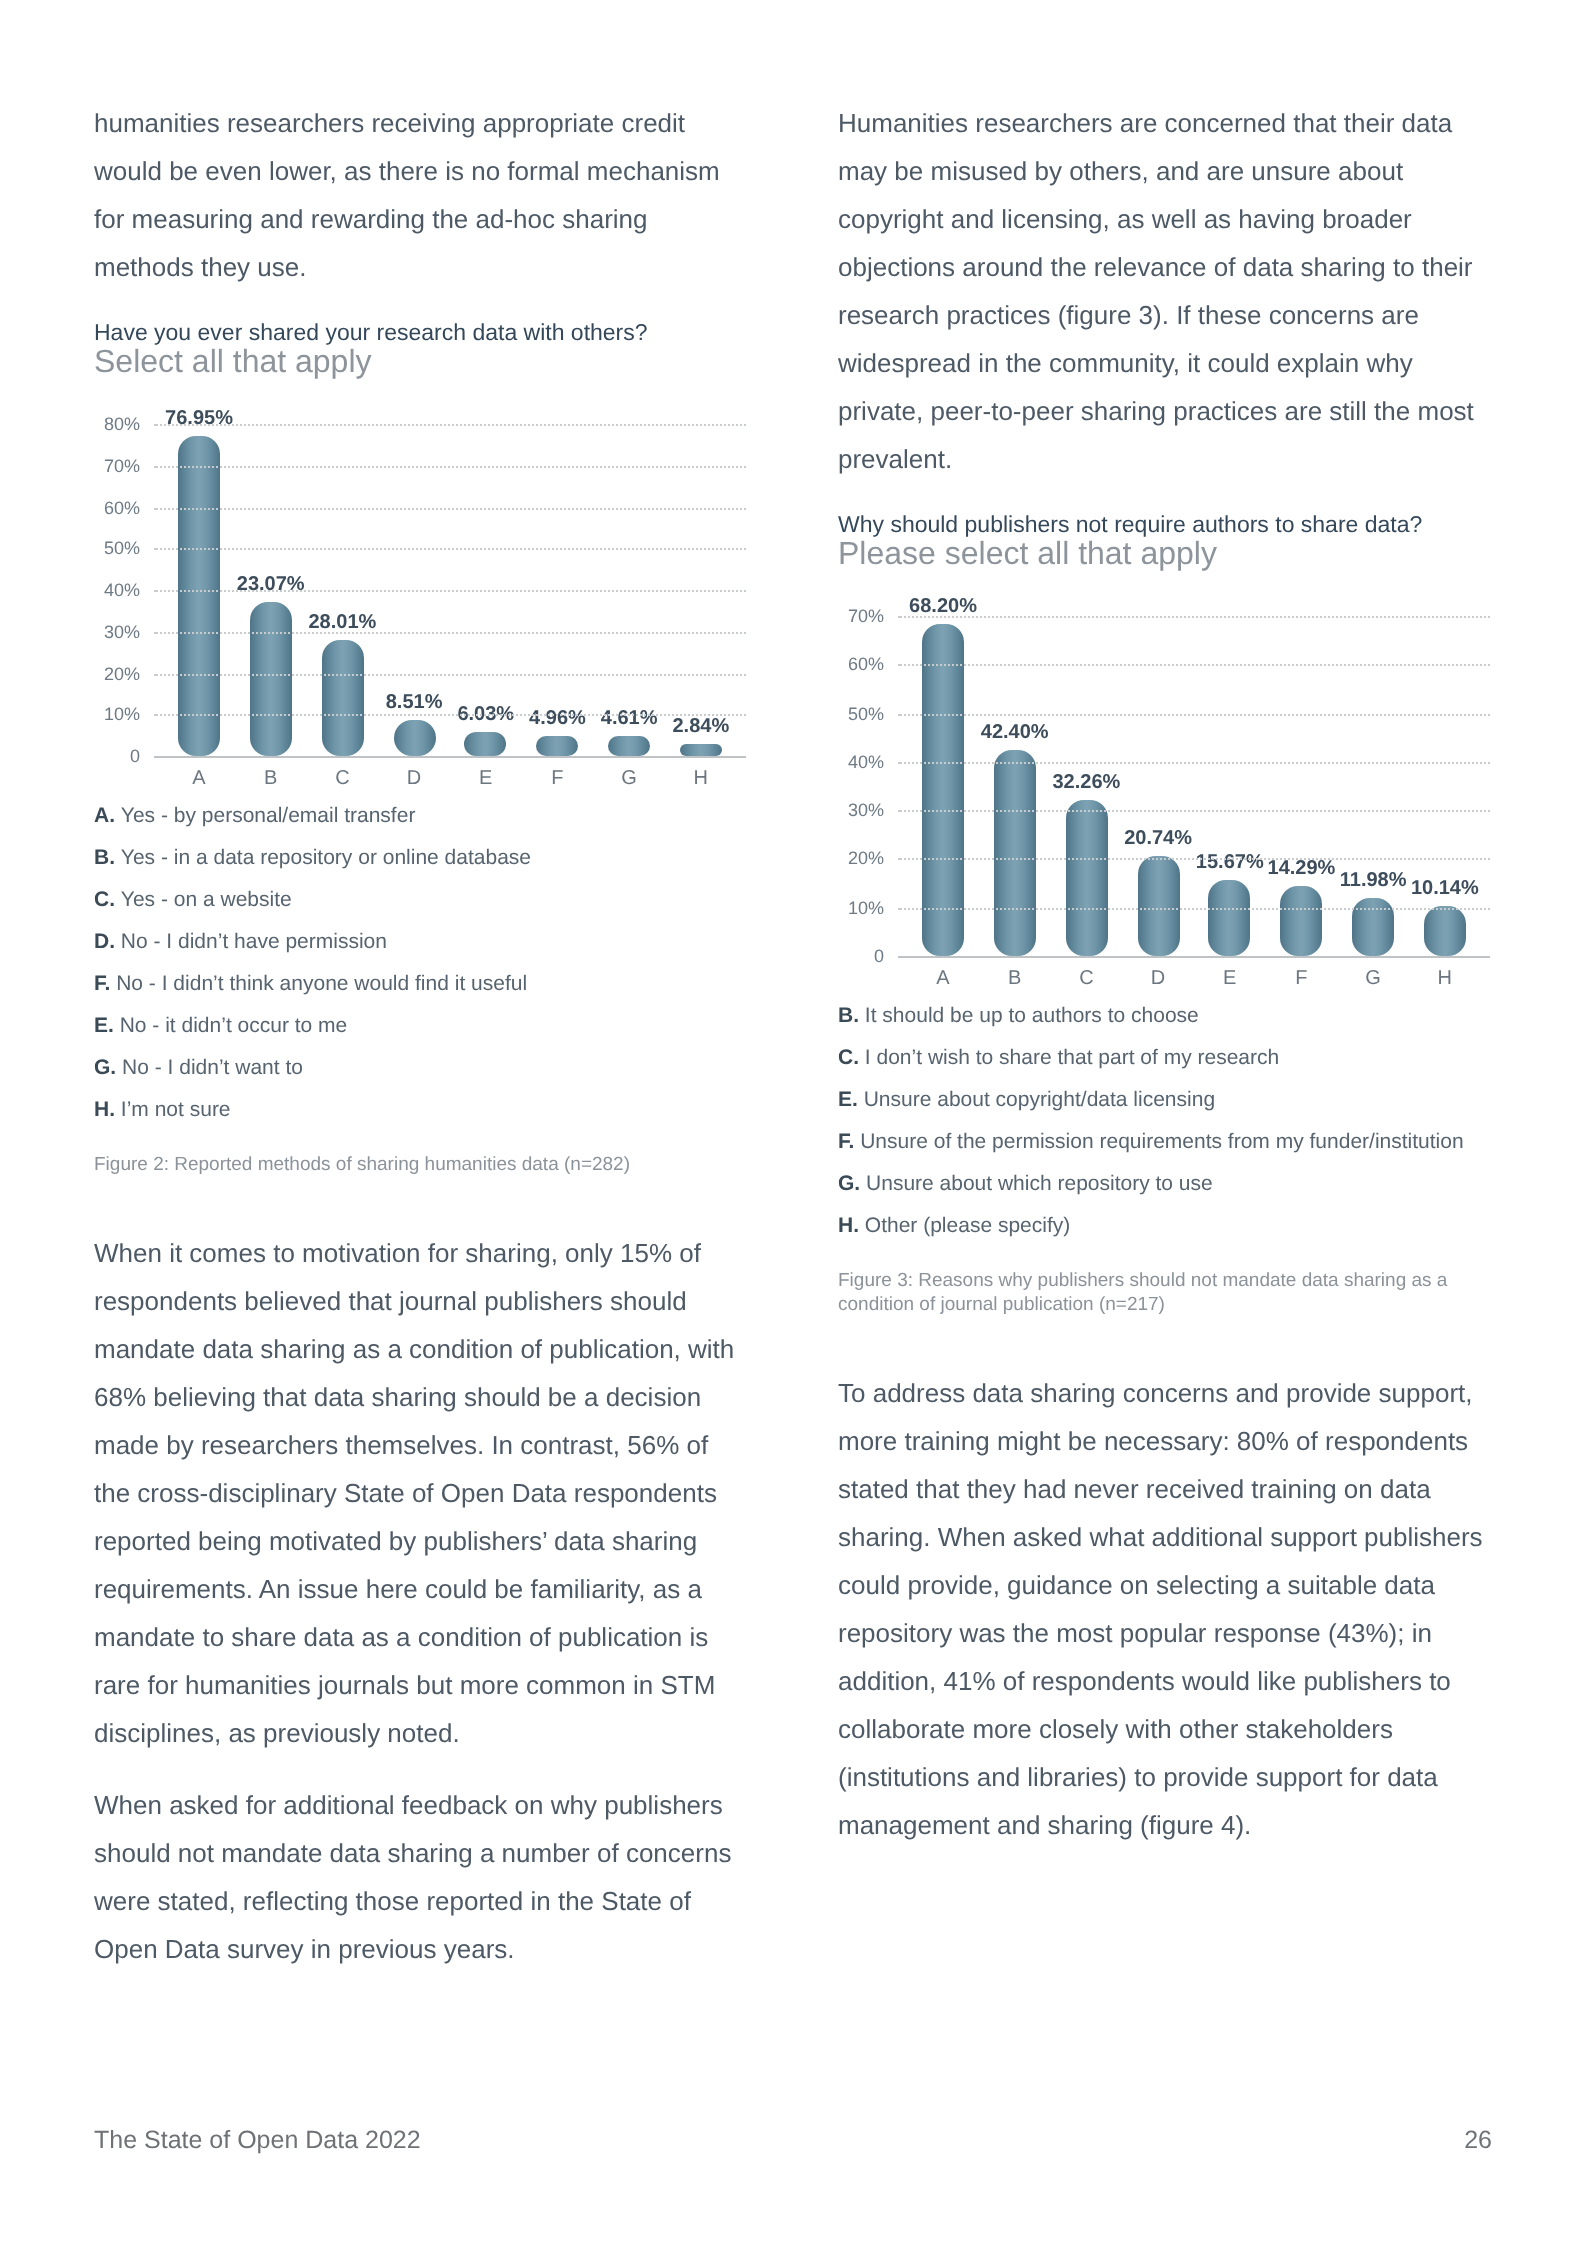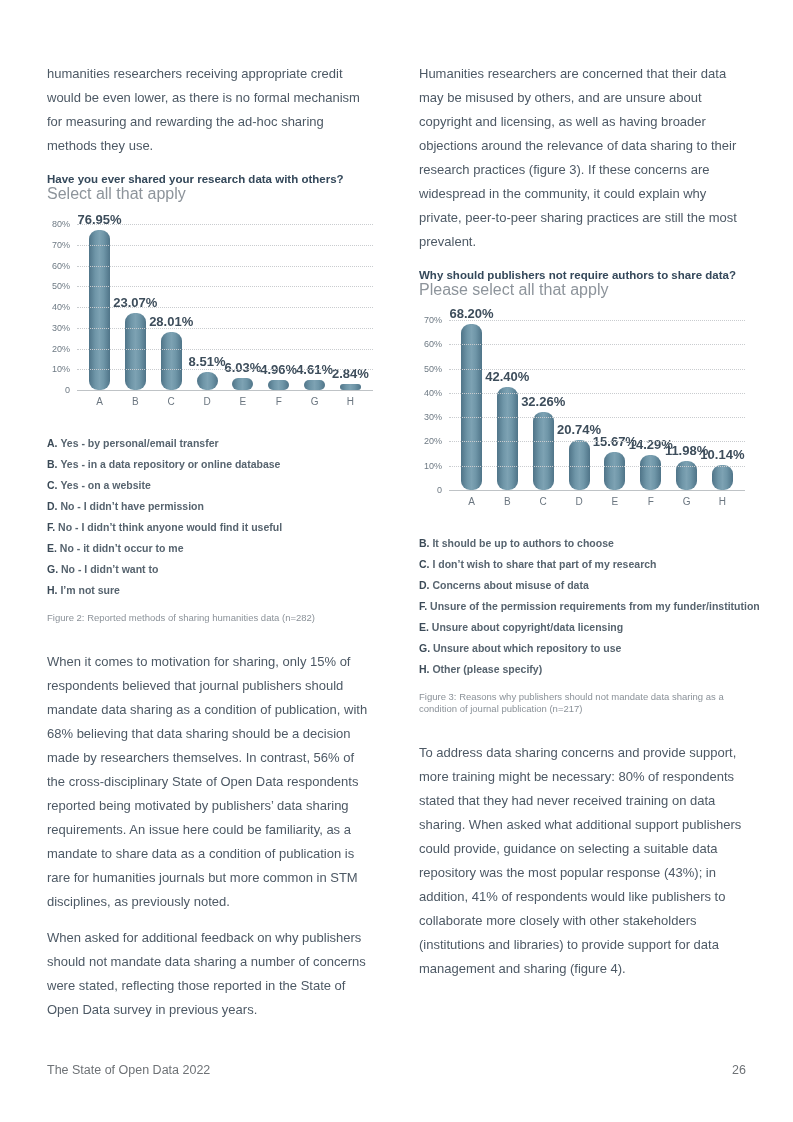--- a/index.html
+++ b/index.html
@@ -1,42 +1,42 @@
 <!DOCTYPE html>
 <html><head>
 <meta charset="utf-8">
 <style>
   html,body{margin:0;padding:0;background:#ffffff;}
   body{font-family:"Liberation Sans", sans-serif; color:#4d5965;}
   .page{position:relative;width:793px;height:1122px;background:#ffffff;overflow:hidden;}
   .content{position:absolute;top:46px;left:47px;width:698px;display:flex;gap:46px;}
   .col{width:326px;}
-  p.body-text{font-size:13px;line-height:24px;margin:16px 0 0 0;color:#4d5965;}
+  p.body-text{font-size:13px;line-height:24px;margin:4px 0 0 0;color:#4d5965;}
   p.body-text + p.body-text{margin-top:12px;}
   .para-gap{margin-top:26px !important;}
 
   .chart-block{margin-top:14px;}
-  .chart-title{font-size:11.5px;font-weight:bold;color:#34485a;line-height:15px;}
+  .chart-title{font-size:11.5px;font-weight:normal;color:#34485a;line-height:15px;}
   .chart-subtitle{font-size:16px;color:#8d949b;line-height:13px;}
 
   .plot{position:relative;margin-left:30px;margin-top:24px;}
   .gridline{position:absolute;left:0;right:0;height:0;border-top:1px dotted #c9cccf;}
   .gridline.baseline{border-top:1px solid #bfc3c6;}
   .ytick{position:absolute;right:100%;margin-right:7px;transform:translateY(-50%);
          font-size:9px;color:#6e7a84;white-space:nowrap;}
   .bars{position:absolute;left:0;right:0;top:0;bottom:0;display:flex;
         align-items:flex-end;justify-content:space-between;padding:0 12px;}
   .bar-col{width:21px;display:flex;flex-direction:column;align-items:center;justify-content:flex-end;}
-  .bar-value{font-size:13px;font-weight:bold;color:#3d4d5b;white-space:nowrap;margin-bottom:3px;}
+  .bar-value{font-size:10px;font-weight:bold;color:#3d4d5b;white-space:nowrap;margin-bottom:3px;}
   .bar{width:21px;border-radius:9px;
        background:linear-gradient(90deg,#4f7488 0%,#6f96a8 30%,#7da2b3 50%,#6f96a8 70%,#4f7488 100%);}
   .xlabels{display:flex;justify-content:space-between;padding:0 12px;margin-left:30px;margin-top:6px;}
   .xlab{width:21px;text-align:center;font-size:10px;color:#6b7680;}
 
-  .legend{margin-top:30px;font-weight:bold;}
+  .legend{margin-top:7px;}
   .legend-item{font-size:10.5px;line-height:12px;margin-bottom:9px;color:#57646f;white-space:nowrap;}
   .legend-item b{color:#3b4a57;}
   .figure-caption{margin-top:16px;font-size:9.5px;line-height:12px;color:#8b9299;}
 
   .footer{position:absolute;top:1063px;left:47px;right:47px;display:flex;
           justify-content:space-between;align-items:center;}
   .footer-title{font-size:12.5px;color:#6e7276;text-align:right;}
   .footer-page{font-size:12.5px;color:#6e7276;}
 </style>
 </head>
@@ -196,23 +196,22 @@
             <div class="xlab">C</div>
             <div class="xlab">D</div>
             <div class="xlab">E</div>
             <div class="xlab">F</div>
             <div class="xlab">G</div>
             <div class="xlab">H</div>
           </div>
         <div class="legend">
             <div class="legend-item"><b>B. </b><span>It should be up to authors to choose</span></div>
             <div class="legend-item"><b>C. </b><span>I don’t wish to share that part of my research</span></div>
-            <div class="legend-item"><b>D. </b><span>Concerns about misuse of data</span></div>
+            <div class="legend-item"><b>E. </b><span>Unsure about copyright/data licensing</span></div>
             <div class="legend-item"><b>F. </b><span>Unsure of the permission requirements from my funder/institution</span></div>
-            <div class="legend-item"><b>E. </b><span>Unsure about copyright/data licensing</span></div>
             <div class="legend-item"><b>G. </b><span>Unsure about which repository to use</span></div>
             <div class="legend-item"><b>H. </b><span>Other (please specify)</span></div>
           </div>
         <div class="figure-caption">Figure 3: Reasons why publishers should not mandate data sharing as a condition of journal publication (n=217)</div>
       </div>
 
       <p class="body-text para-gap">To address data sharing concerns and provide support, more training might be necessary: 80% of respondents stated that they had never received training on data sharing. When asked what additional support publishers could provide, guidance on selecting a suitable data repository was the most popular response (43%); in addition, 41% of respondents would like publishers to collaborate more closely with other stakeholders (institutions and libraries) to provide support for data management and sharing (figure 4).</p>
     </div>
   </div>
 

